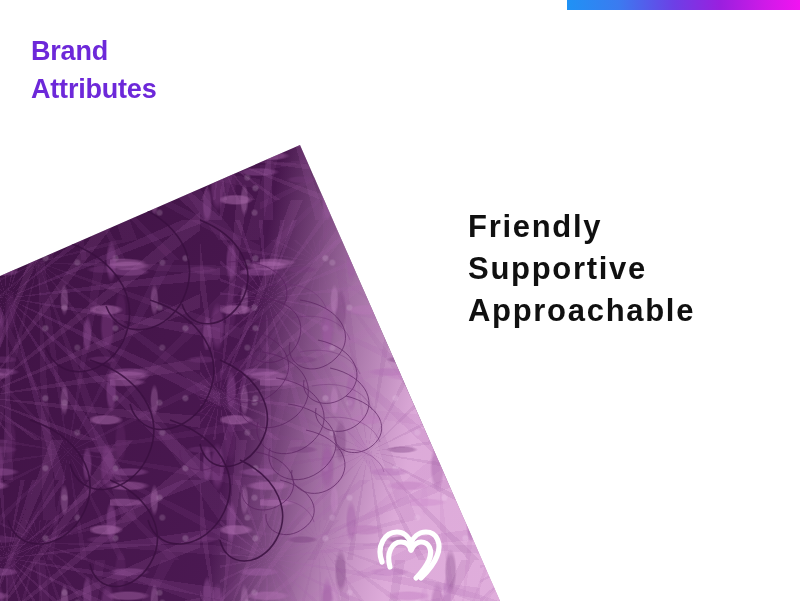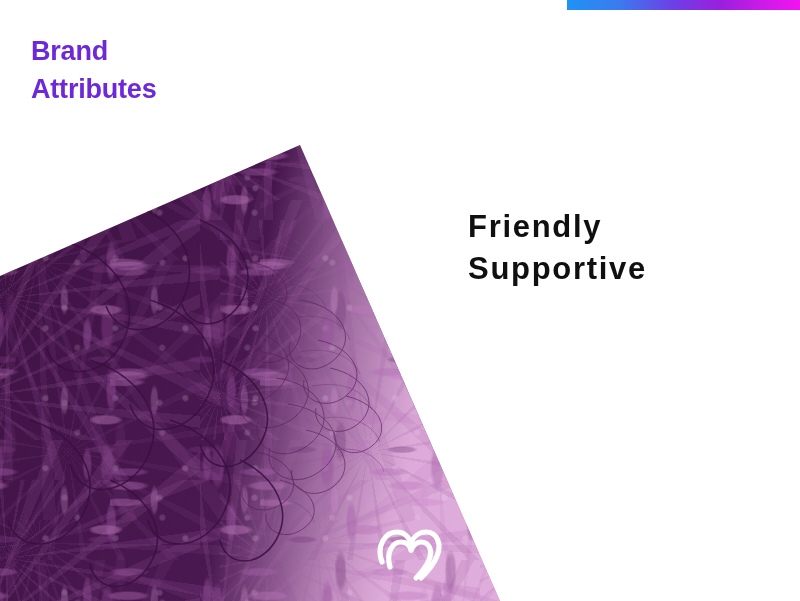--- a/index.html
+++ b/index.html
@@ -183,15 +183,16 @@
       <path d="M36,28 C38,24 41,20 46,20 C54,20 58,28 54,38 C51,45 46,51 41,56"></path>
     </g>
   </svg>
 
   <div id="heading">Brand
 Attributes</div>
 
   <div id="attributes">
     <div class="attr-line">Friendly</div>
     <div class="attr-line">Supportive</div>
+    <div class="attr-line">Approachable</div>
   </div>
 
 </div>
 
 </body></html>

